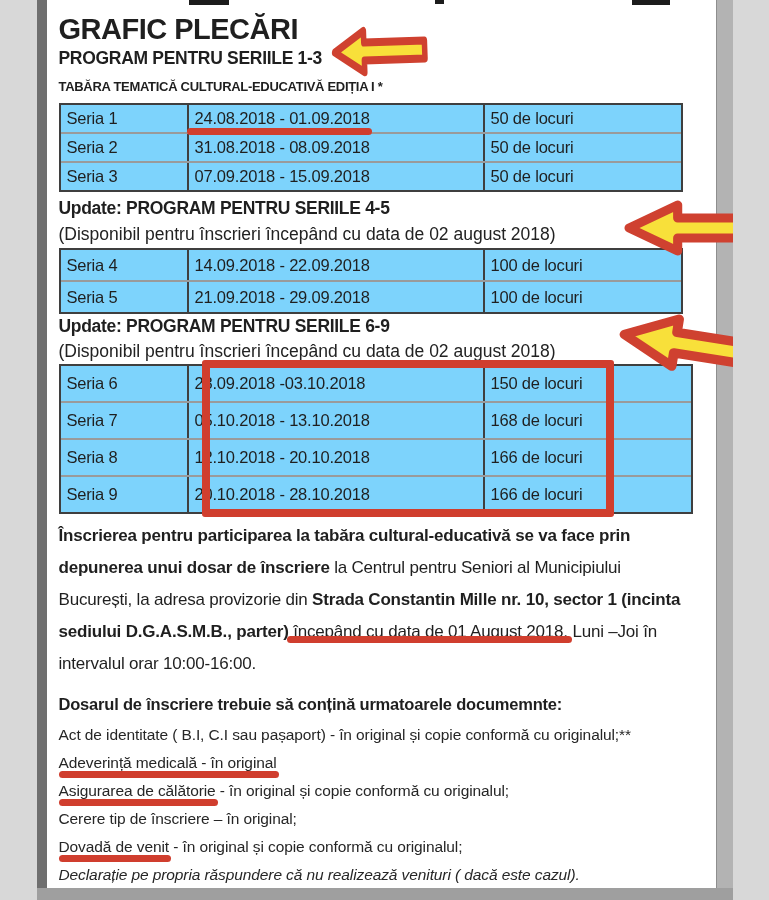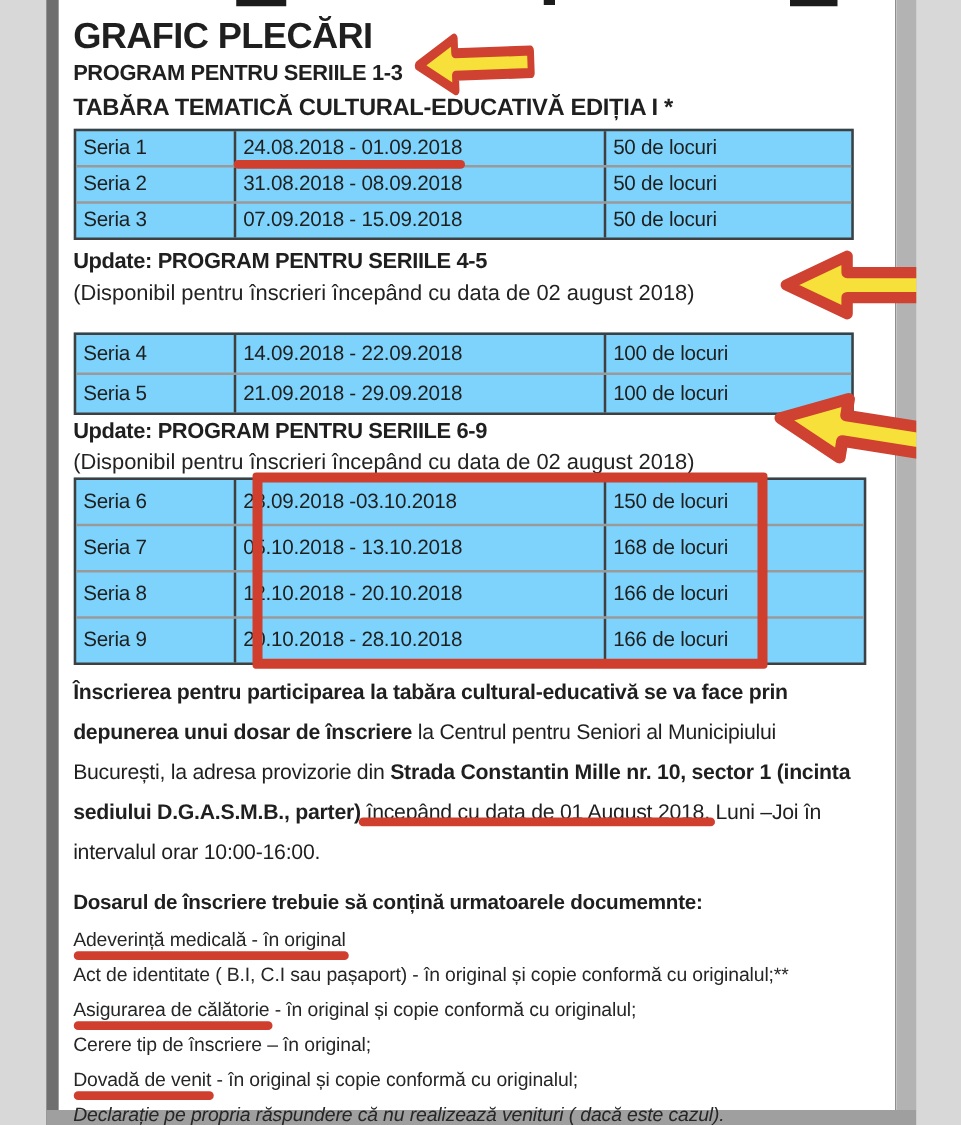--- a/index.html
+++ b/index.html
@@ -22,31 +22,31 @@
   #bottom-frame{position:absolute;left:0;bottom:0;width:100%;height:12px;background:var(--frame-bottom);}
   #content{position:absolute;left:10px;top:0;right:16px;bottom:12px;background:#ffffff;padding:0 0 0 12px;box-shadow:inset -1px 0 0 #8e8e8e;}
   .frag{position:absolute;top:0;background:#1c1c1c;}
   .frag1{left:142px;width:40px;height:5px;}
   .frag2{left:388px;width:9px;height:4px;}
   .frag3{left:585px;width:38px;height:5px;}
   .frag4{left:742px;width:14px;height:6px;}
 
   h1.title{margin-top:12px;font-size:29px;line-height:34px;font-weight:bold;letter-spacing:-.5px;}
   .subtitle{margin-top:2px;font-size:17.5px;line-height:21px;font-weight:bold;letter-spacing:-.3px;}
-  .sec-title{margin-top:7px;font-size:19px;line-height:21px;font-weight:bold;letter-spacing:-.3px;}
+  .sec-title{margin-top:7px;font-size:13px;line-height:21px;font-weight:bold;letter-spacing:-.3px;}
   .upd-title{font-size:17.5px;line-height:21px;font-weight:bold;letter-spacing:-.3px;}
   .upd1{margin-top:6px;}
   .upd2{margin-top:2px;}
   .note{font-size:17.5px;line-height:22px;color:#222;}
   .note1{margin-top:4px;}
   .note2{margin-top:3px;}
 
   .dtable{width:624px;border:2px solid var(--tborder);background:#7dd3fc;}
   .t1{margin-top:6px;}
-  .t2{margin-top:21px;}
+  .t2{margin-top:3px;}
   .t3wrap{position:relative;margin-top:2px;width:634px;}
   .t3{width:634px;}
   .trow{display:flex;border-top:2px solid var(--trow);}
   .trow:first-child{border-top:none;}
   .tcell{display:flex;align-items:center;padding:0 6px;font-size:16.5px;letter-spacing:-.2px;}
   .c0{width:128px;border-right:2px solid var(--tborder);}
   .c1{width:296px;border-right:2px solid var(--tborder);}
   .c2{flex:1;align-items:center;}
   .t1 .tcell{height:27px;}
   .t2 .tcell{height:30px;}
@@ -217,22 +217,22 @@
     <div class="para">
         <div class="pline"><span class="b">Înscrierea pentru participarea la tabăra cultural-educativă se va face prin</span></div>
         <div class="pline"><span class="b">depunerea unui dosar de înscriere</span><span> la Centrul pentru Seniori al Municipiului</span></div>
         <div class="pline"><span>București, la adresa provizorie din </span><span class="b">Strada Constantin Mille nr. 10, sector 1 (incinta</span></div>
         <div class="pline"><span class="b">sediului D.G.A.S.M.B., parter)</span><span> </span><span class="redline">începând cu data de 01 August 2018,</span><span> Luni –Joi în</span></div>
         <div class="pline"><span>intervalul orar 10:00-16:00.</span></div>
       </div>
 
     <div class="docs-header">Dosarul de înscriere trebuie să conțină urmatoarele documemnte:</div>
     <div class="doc-list">
+        <div class="ditem"><span>Act de identitate ( B.I, C.I sau pașaport) - în original și copie conformă cu originalul;**</span></div>
         <div class="ditem"><span class="redline">Adeverință medicală - în original</span></div>
-        <div class="ditem"><span>Act de identitate ( B.I, C.I sau pașaport) - în original și copie conformă cu originalul;**</span></div>
         <div class="ditem"><span class="redline">Asigurarea de călătorie</span><span> - în original și copie conformă cu originalul;</span></div>
         <div class="ditem"><span>Cerere tip de înscriere – în original;</span></div>
         <div class="ditem"><span class="redline">Dovadă de venit</span><span> - în original și copie conformă cu originalul;</span></div>
         <div class="ditem"><span class="it">Declarație pe propria răspundere că nu realizează venituri ( dacă este cazul).</span></div>
       </div>
   </div>
 
   <div class="arrow" id="arrow-1">
     <svg viewBox="0 0 160 60" preserveAspectRatio="none">
       <polygon points="6,30 54,7 54,20 153,20 153,40 54,40 54,53"></polygon>

